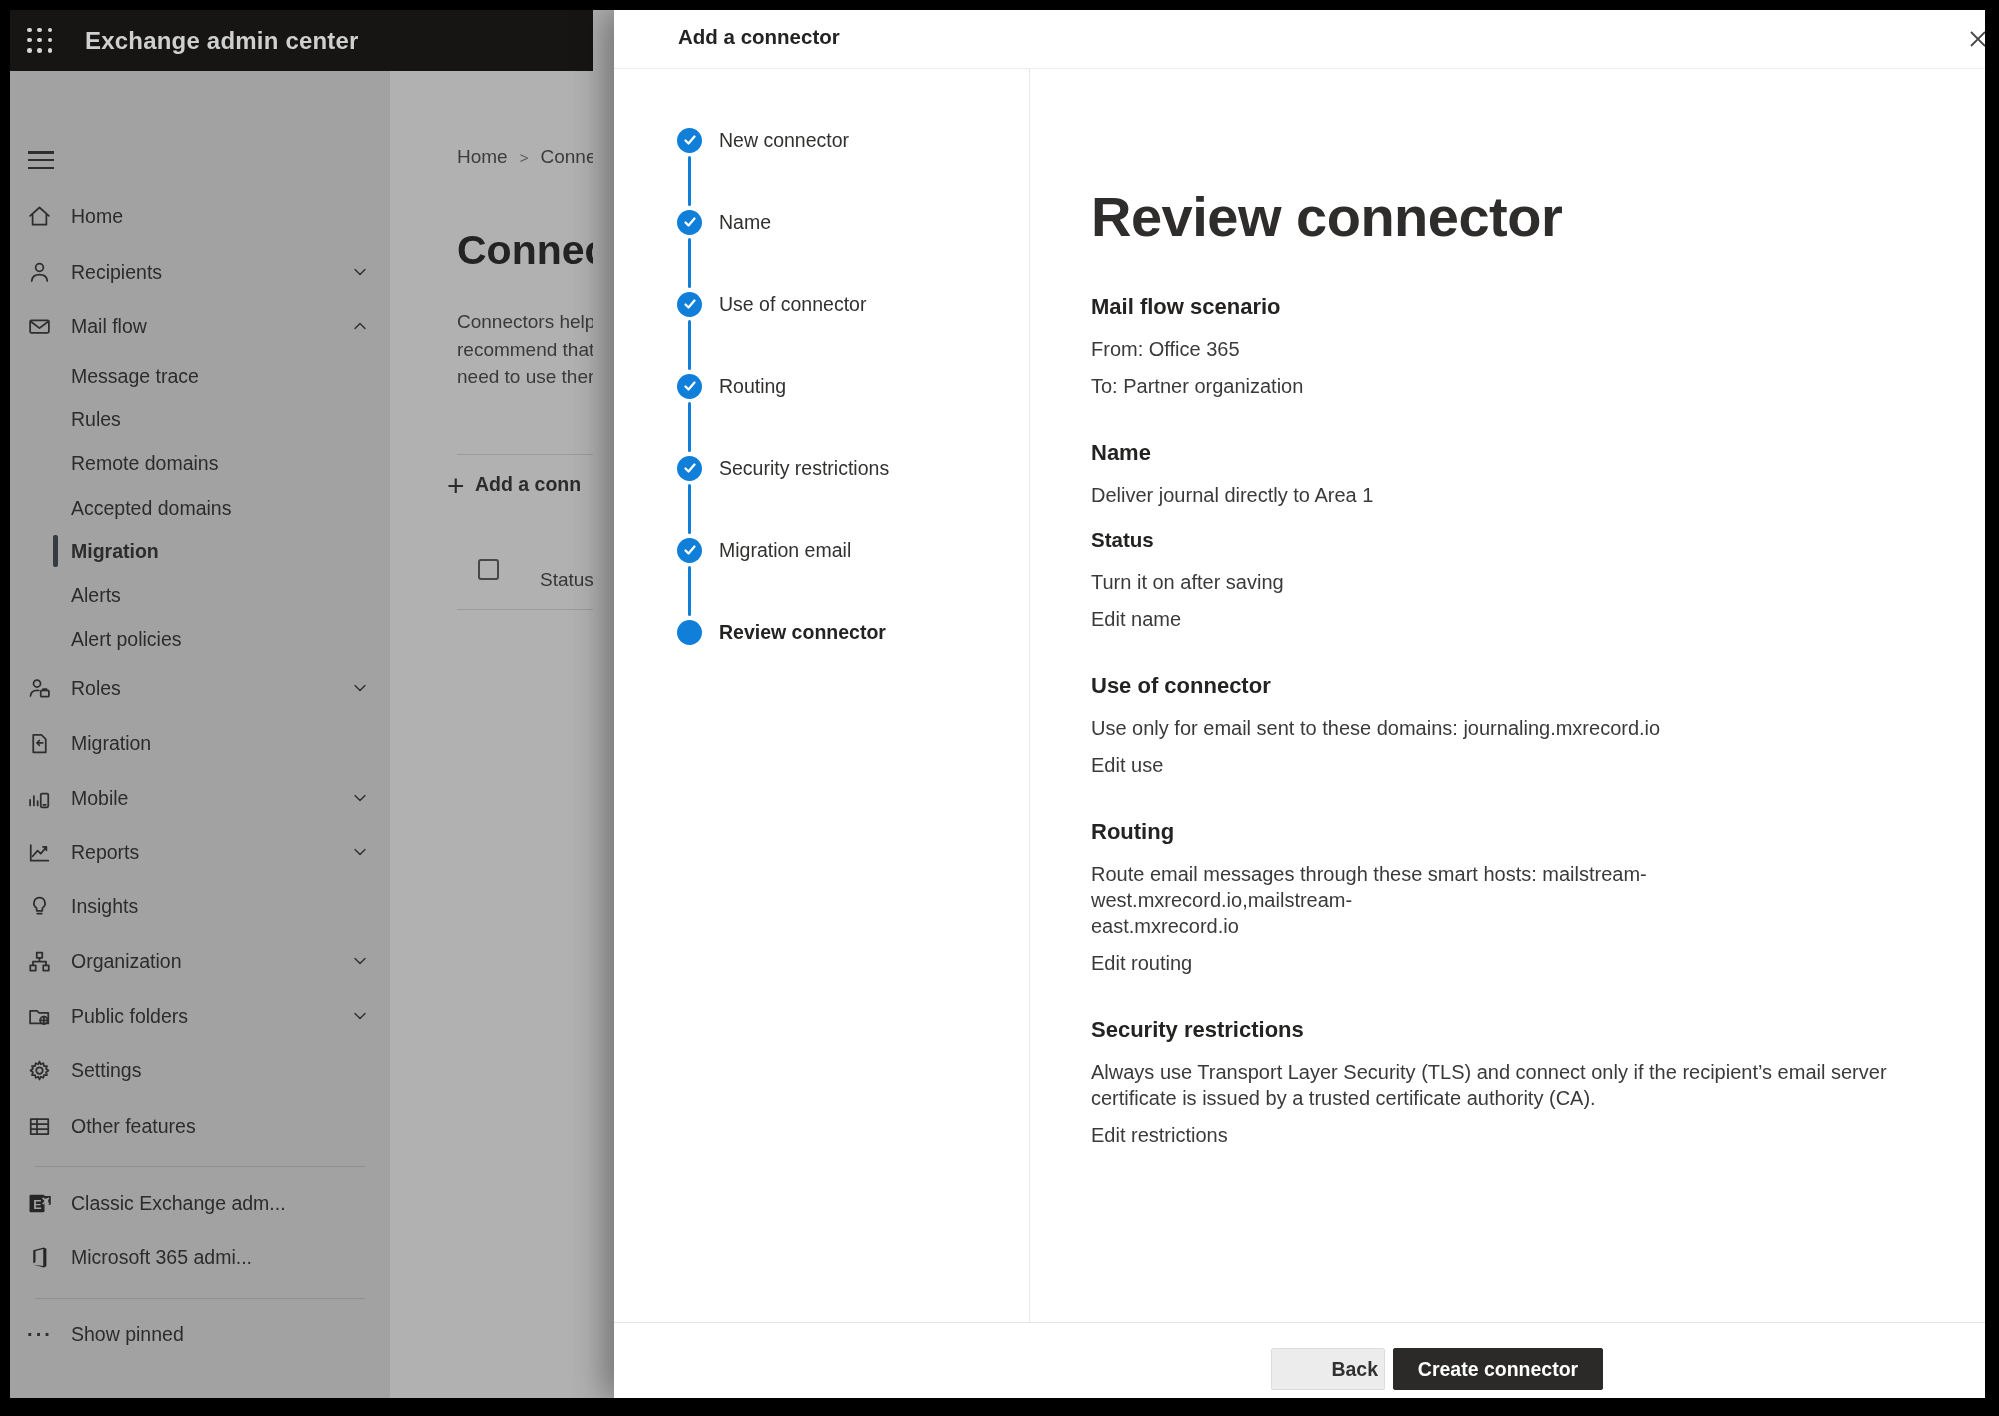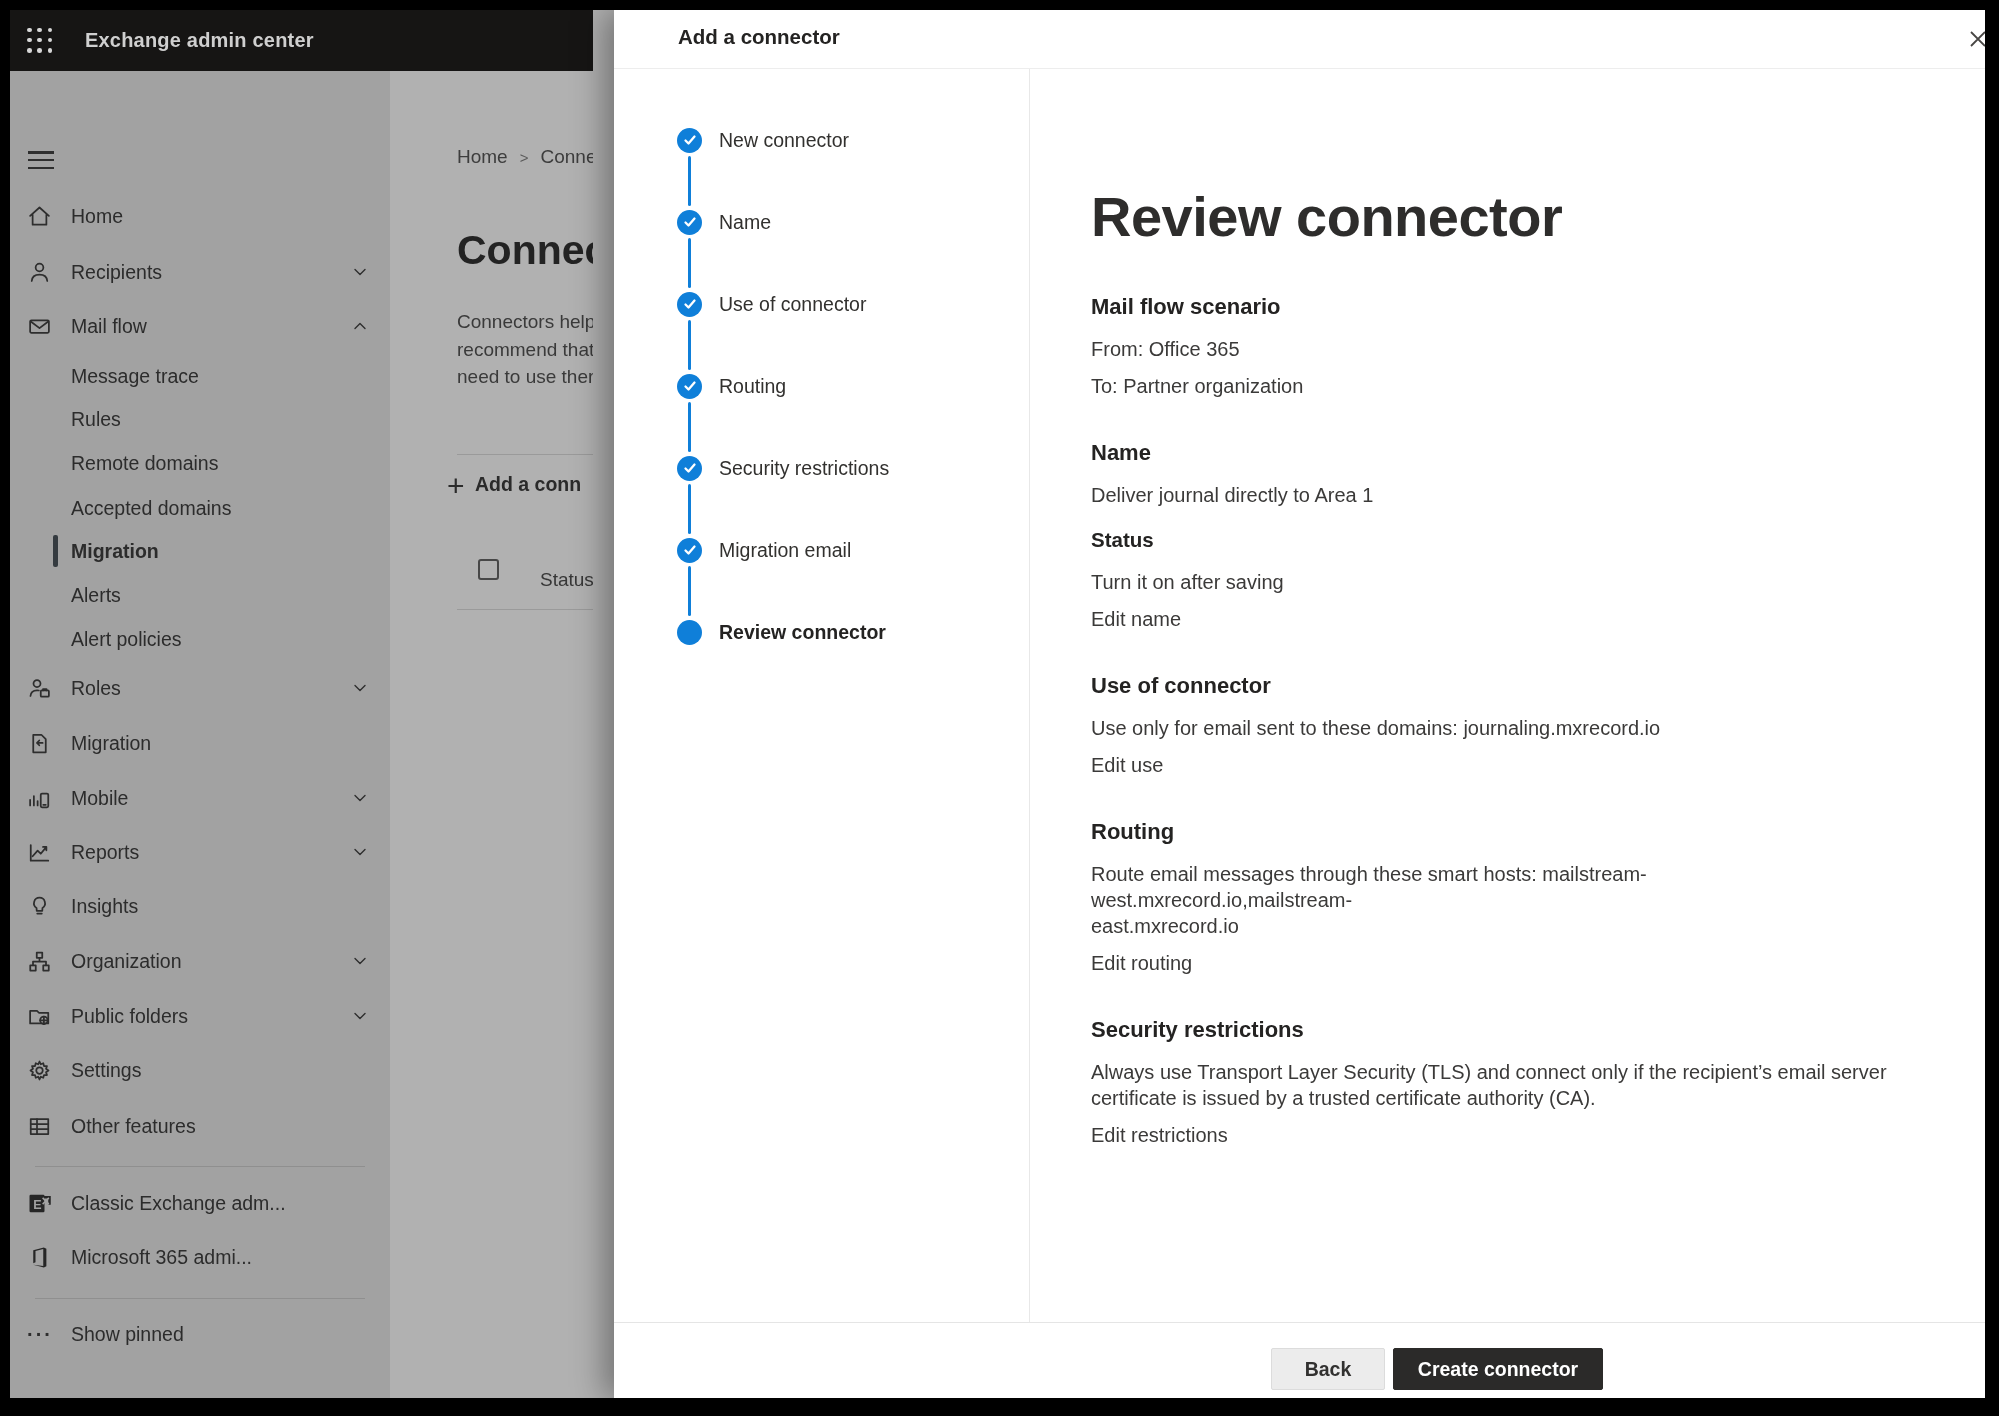--- a/index.html
+++ b/index.html
@@ -5,21 +5,21 @@
   html,body{margin:0;padding:0;background:#000;}
   *{box-sizing:border-box;}
   .frame{position:relative;width:1999px;height:1416px;background:#000;overflow:hidden;
          font-family:"Liberation Sans","DejaVu Sans",sans-serif;}
   .screen{position:absolute;left:10px;top:10px;width:1975px;height:1388px;background:#b1b1b1;overflow:hidden;}
 
   
   .topbar{position:absolute;left:0;top:0;width:583px;height:61px;background:#161514;display:flex;align-items:center;}
   .waffle{width:26px;height:26px;margin-left:17px;display:grid;grid-template-columns:repeat(3,1fr);gap:5px;cursor:pointer;}
   .waffle i{width:4.5px;height:4.5px;border-radius:50%;background:#d6d6d6;}
-  .app-title{color:#cfcfcf;font-size:20px;font-weight:600;margin-left:32px;letter-spacing:.2px;white-space:nowrap;}
+  .app-title{color:#cfcfcf;font-size:24px;font-weight:600;margin-left:32px;letter-spacing:.2px;white-space:nowrap;}
 
   
   .sidebar{position:absolute;left:0;top:61px;width:380px;height:1327px;background:#a2a2a2;}
   .hamburger{position:absolute;left:18px;top:80px;width:26px;height:19px;cursor:pointer;}
   .hamburger i{display:block;height:2.6px;background:#2e2e2e;margin-bottom:5.2px;}
   .nav-item{position:absolute;left:0;width:380px;height:40px;display:flex;align-items:center;cursor:pointer;}
   .nav-item .ic{position:absolute;left:17px;top:8px;width:25px;height:25px;color:#2e2e2e;}
   .nav-item .ic svg{width:25px;height:25px;display:block;}
   .nav-item .lbl{position:absolute;left:61px;font-size:19.5px;color:#2c2c2c;white-space:nowrap;}
   .nav-item .chev{position:absolute;right:20px;top:10px;width:20px;height:20px;color:#2e2e2e;}
@@ -62,21 +62,21 @@
   .content{position:absolute;left:477px;top:58px;width:800px;}
   .rv-title{margin:118px 0 45px 0;font-size:56px;font-weight:700;color:#2e2d2c;line-height:62px;letter-spacing:-.5px;}
   .rv-h{margin:40px 0 16px 0;font-size:22px;font-weight:700;color:#242322;line-height:27px;}
   .rv-h2{margin:18px 0 16px 0;font-size:20.5px;font-weight:700;color:#242322;line-height:27px;}
   .rv-p{margin:0 0 11px 0;font-size:20px;color:#3b3a39;line-height:26px;}
   .rv-edit{margin:0 0 11px 0;font-size:20px;color:#3b3a39;line-height:26px;cursor:pointer;width:max-content;}
 
   
   .fdiv{position:absolute;left:0;top:1312px;width:1392px;border-top:1px solid #e5e5e5;}
   .btn{position:absolute;top:1338px;height:42px;border-radius:2px;font-family:inherit;font-size:19.5px;font-weight:600;cursor:pointer;}
-  .btn-back{left:657px;width:114px;background:#ececec;border:1px solid #dcdcdc;color:#323130;}
+  .btn-back{left:657px;width:114px;background:#ececec;border:1px solid #dcdcdc;color:#323130;text-align:right;}
   .btn-create{left:779px;width:210px;background:#2b2a29;border:1px solid #2b2a29;color:#fff;}
 </style>
 </head>
 <body>
 
 <div class="frame">
  <div class="screen">
 
   <div class="topbar">
     <div class="waffle">

